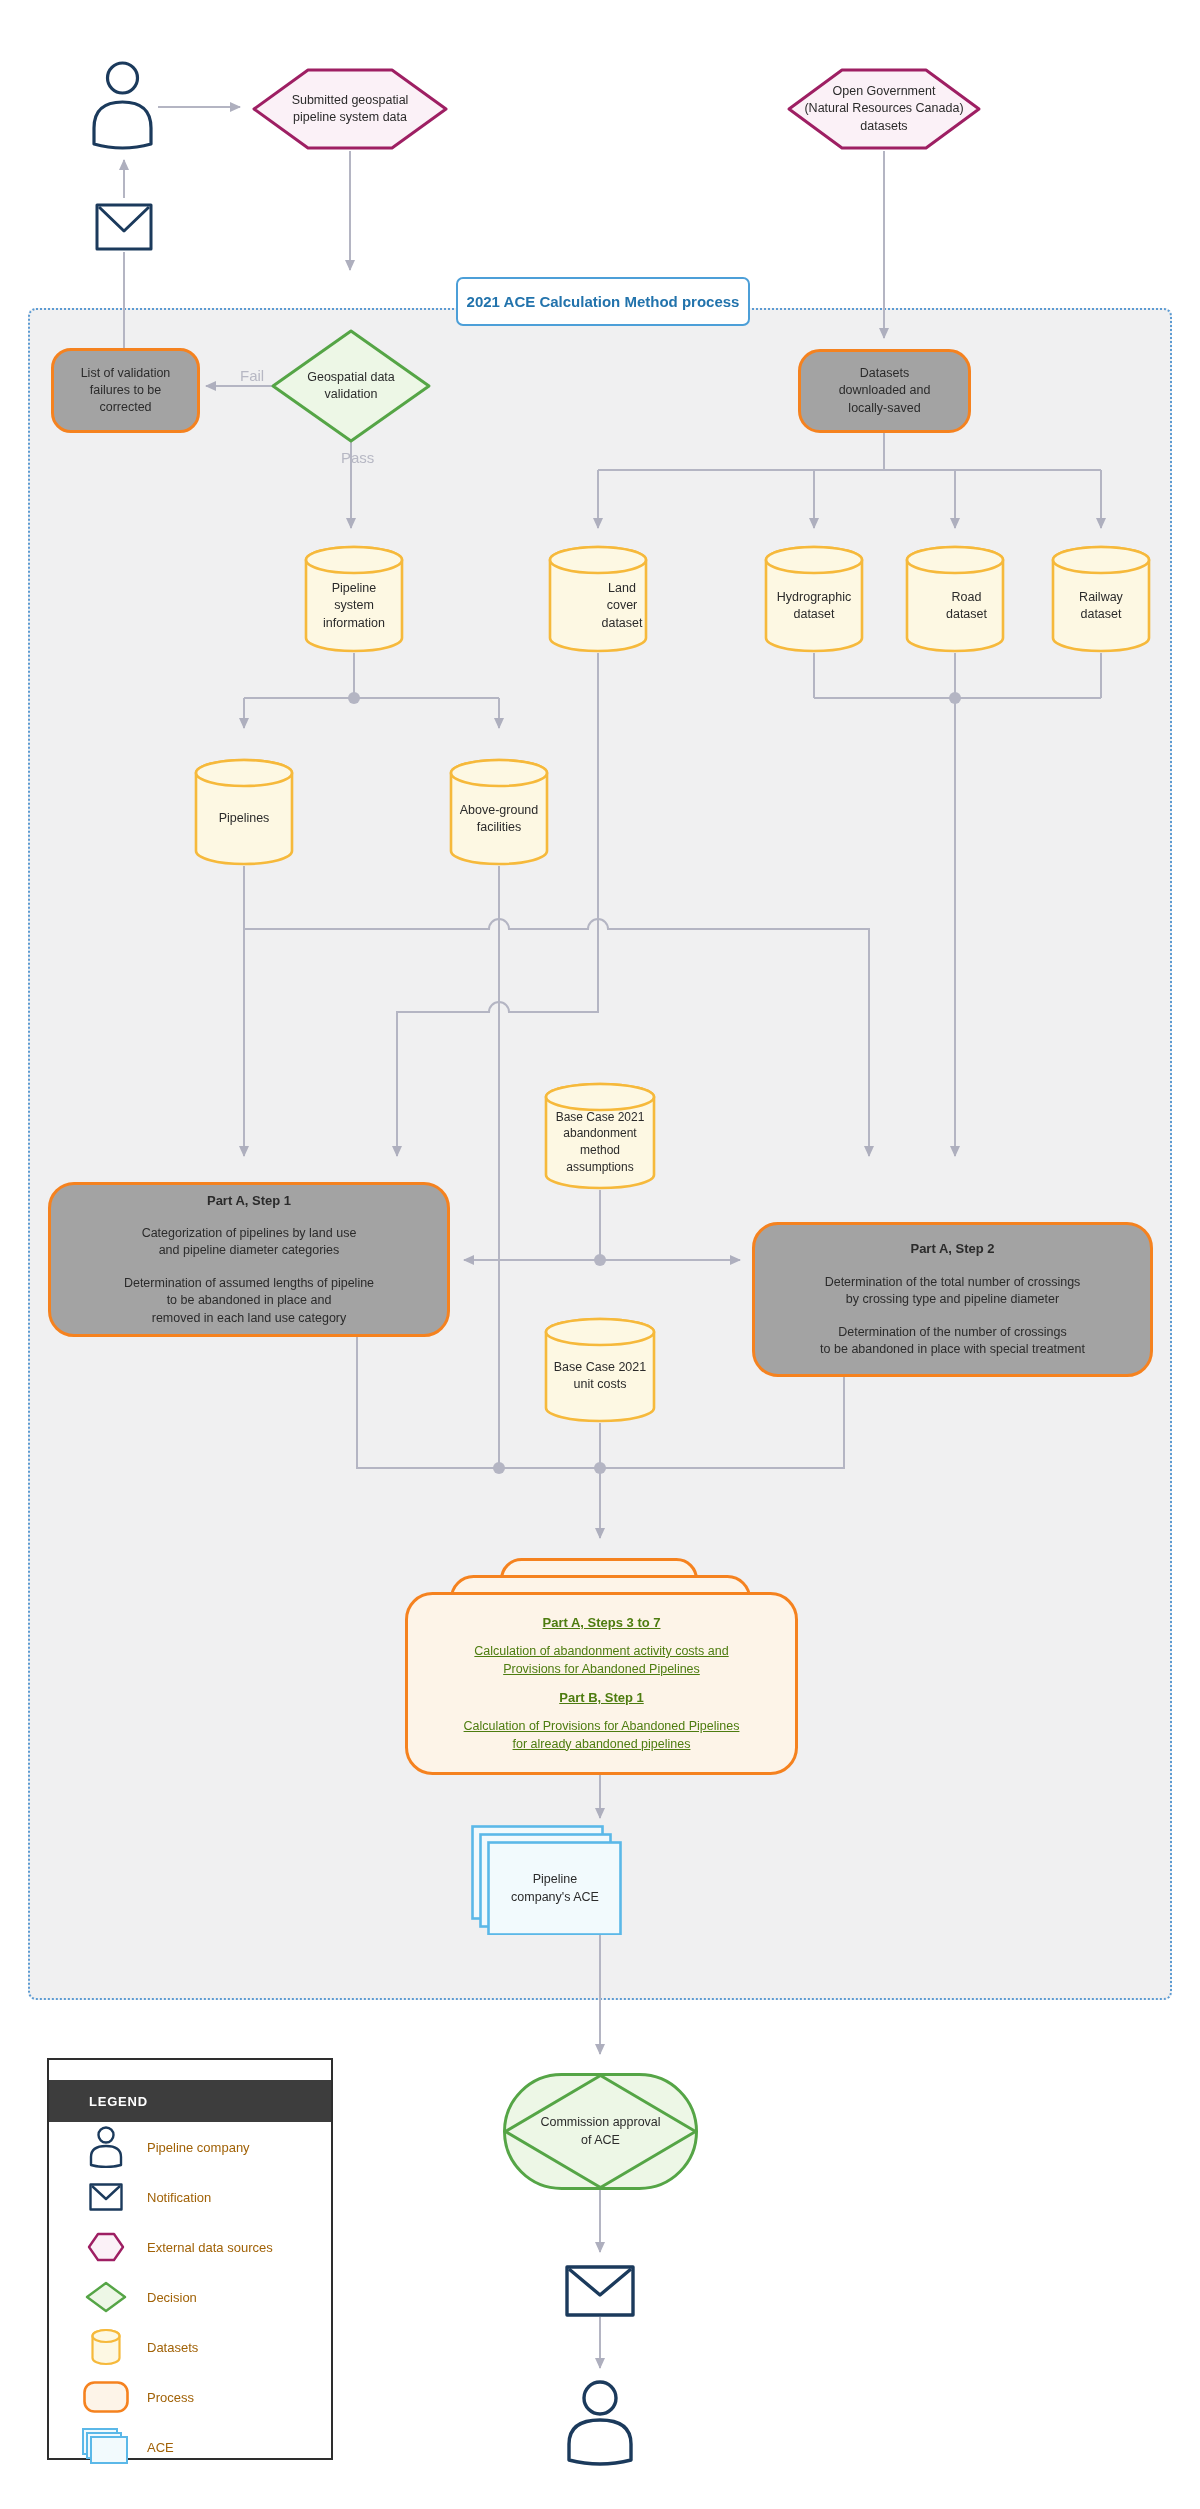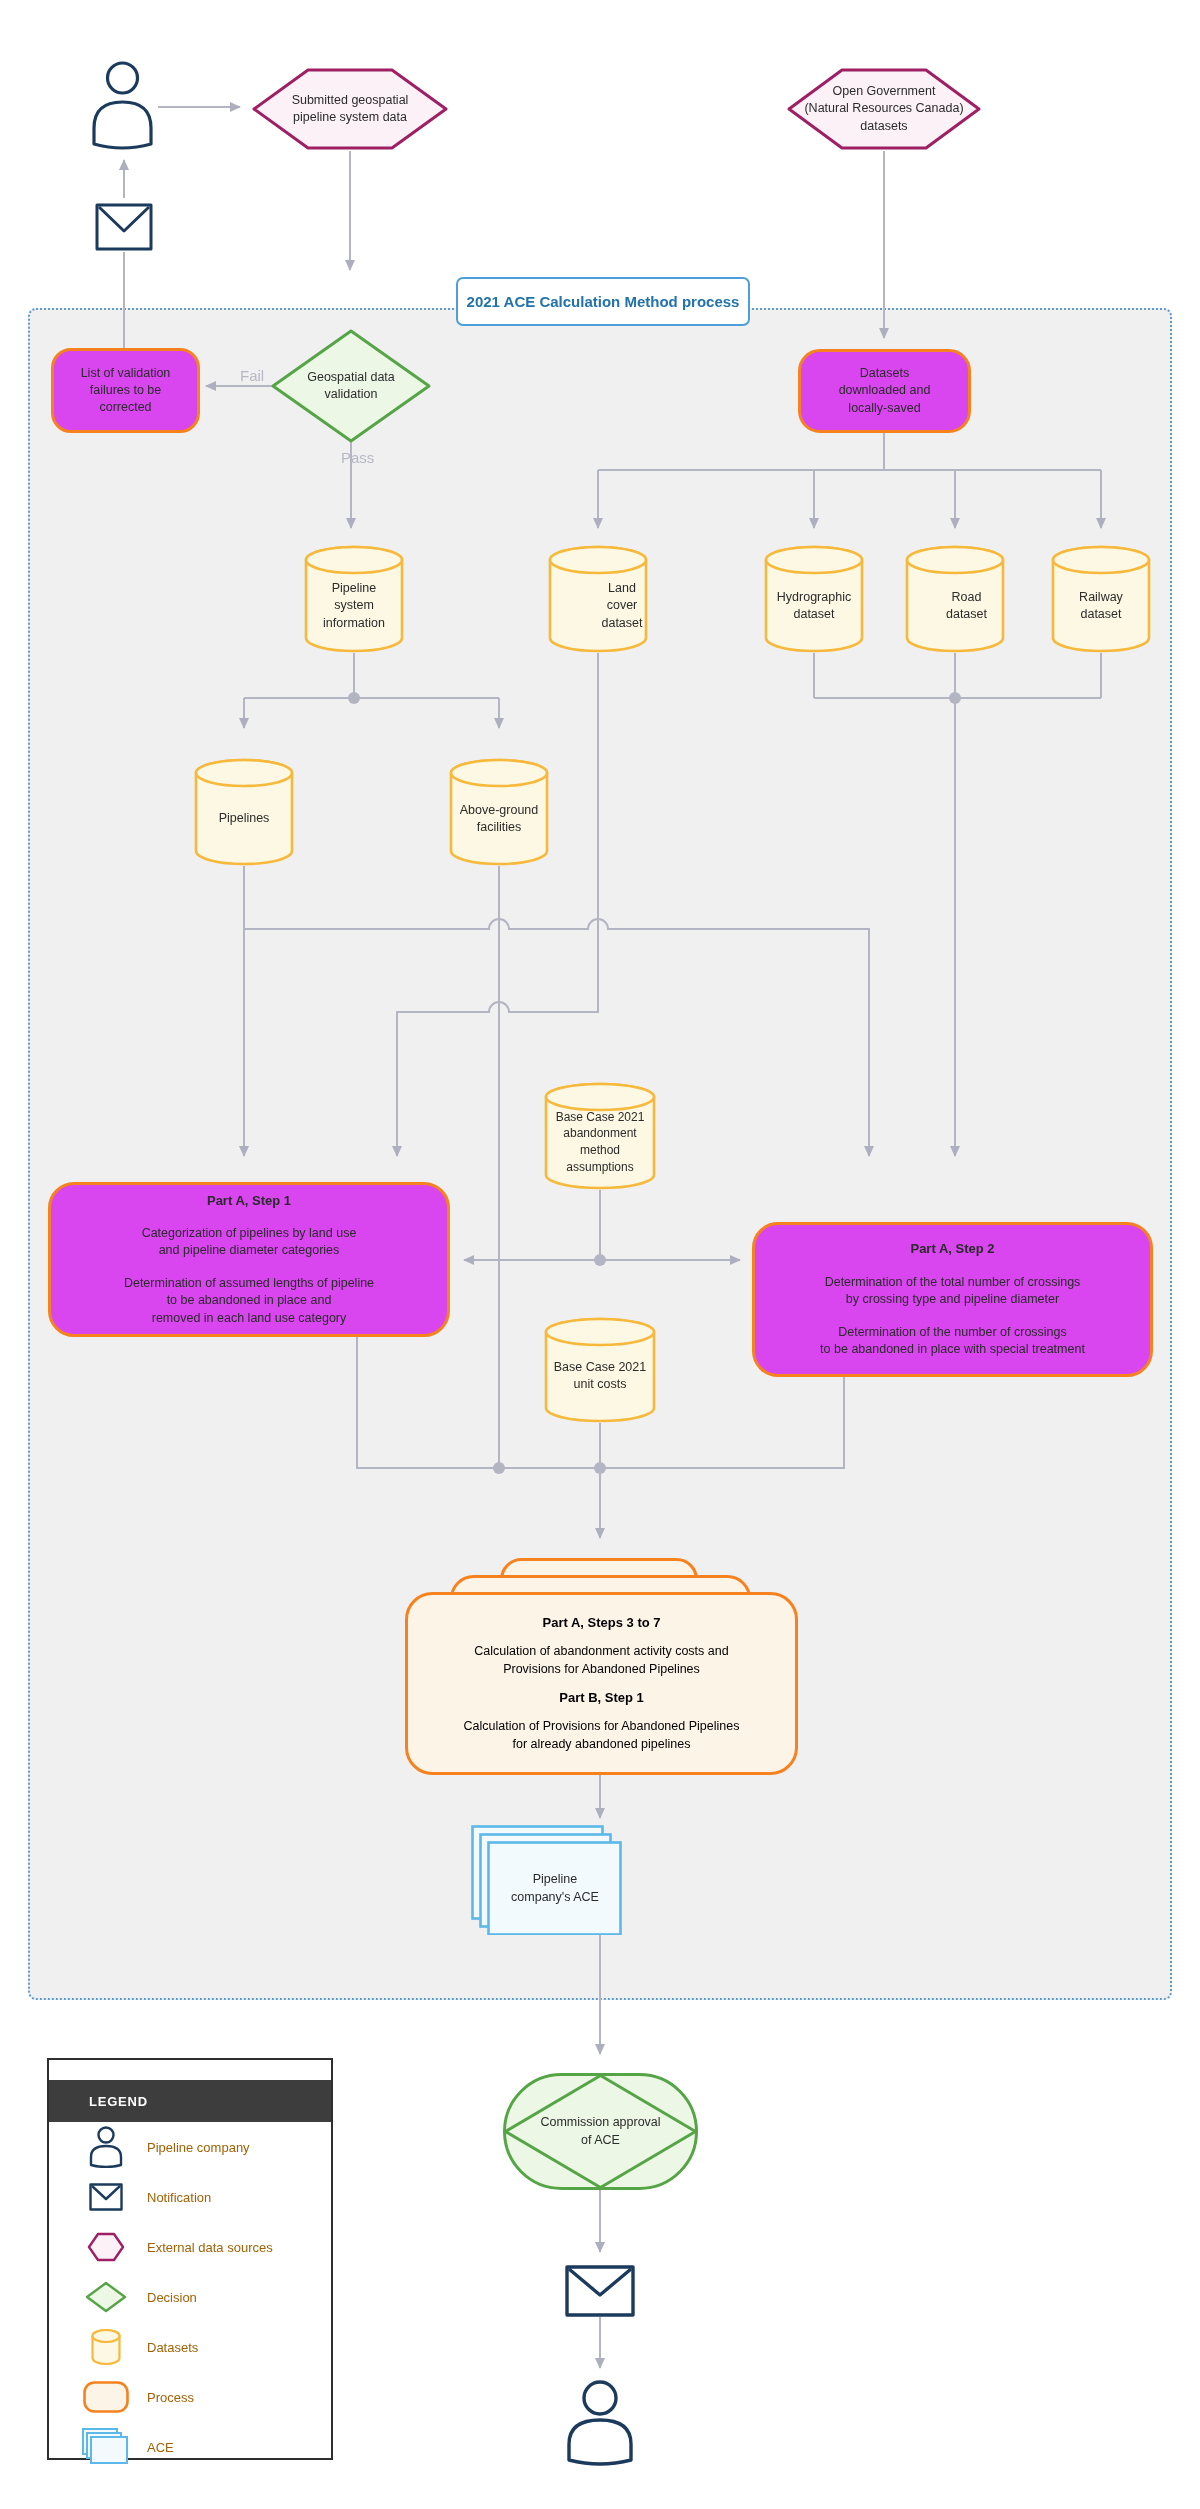--- a/index.html
+++ b/index.html
@@ -9,27 +9,27 @@
     background:#f0f0f1;border:2px dotted #5c9bd3;border-radius:8px;z-index:0;}
   .connectors{position:absolute;left:0;top:0;width:1200px;height:2509px;z-index:1;pointer-events:none;}
   .node{position:absolute;z-index:2;}
   .shape-svg{position:absolute;left:0;top:0;width:100%;height:100%;display:block;}
   .txt{position:absolute;inset:0;display:flex;align-items:center;justify-content:center;
     text-align:center;white-space:pre-line;font-size:12.5px;line-height:1.38;color:#2b2b2b;z-index:3;}
   .title-box{position:absolute;left:456px;top:277px;width:290px;height:45px;background:#ffffff;
     border:2.5px solid #4c9fd8;border-radius:7px;display:flex;align-items:center;justify-content:center;
     font-weight:bold;font-size:15px;color:#2273ac;z-index:4;}
   .flow-label{position:absolute;font-size:15px;color:#b7b8c4;z-index:3;}
-  .roundbox{position:absolute;background:#d946ef;border:3px solid #f5821f;z-index:2;}
+  .roundbox{position:absolute;background:#a3a3a3;border:3px solid #f5821f;z-index:2;}
   .partbox{display:flex;flex-direction:column;align-items:center;justify-content:center;
     text-align:center;white-space:pre-line;color:#2b2b2b;font-size:12.5px;line-height:1.4;gap:15px;}
   .partbox .hd{font-weight:bold;font-size:13px;}
   .stack-text{position:absolute;left:405px;top:1592px;width:393px;height:183px;z-index:3;
     display:flex;flex-direction:column;align-items:center;justify-content:center;gap:11px;
-    text-align:center;white-space:pre-line;color:#000000;font-size:12.5px;line-height:1.4;}
+    text-align:center;white-space:pre-line;color:#4d7c0f;font-size:12.5px;line-height:1.4;text-decoration:underline;}
   .stack-text .hd{font-weight:bold;font-size:13px;}
   
   .legend{position:absolute;left:47px;top:2058px;width:286px;height:402px;background:#ffffff;
     border:2px solid #2e2e2e;box-sizing:border-box;z-index:2;}
   .legend-header{height:42px;background:#3d3d3d;color:#ffffff;font-weight:bold;font-size:13px;
     letter-spacing:0.8px;display:flex;align-items:center;padding-left:40px;margin-top:20px;}
   .legend-item{height:50px;display:flex;align-items:center;padding-left:32px;}
   .legend-icon{width:50px;display:flex;align-items:center;justify-content:center;}
   .legend-label{font-size:13px;color:#a16207;margin-left:16px;}
 </style>

